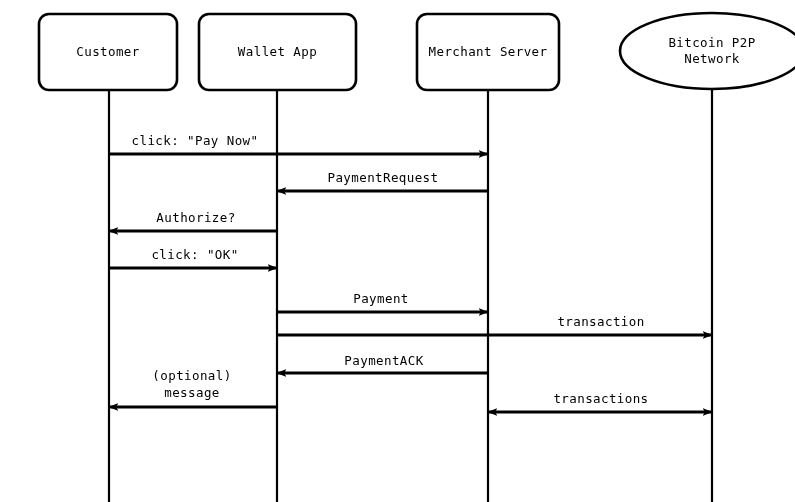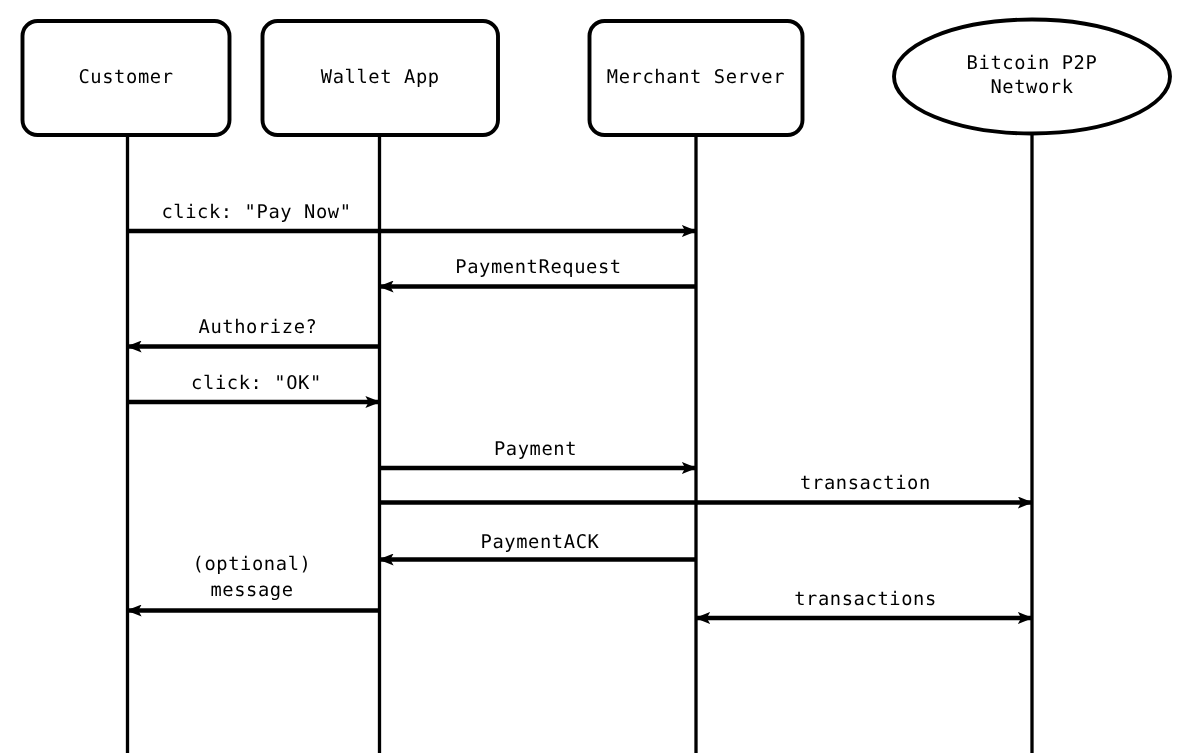--- a/index.html
+++ b/index.html
@@ -12,20 +12,21 @@
     width: 795px;
     height: 502px;
     overflow: hidden;
     font-family: "DejaVu Sans Mono", "Liberation Mono", monospace;
   }
   #diagram-root {
     position: relative;
     width: 666px;
     height: 502px;
     background: #ffffff;
+    padding-left: 24px;
   }
   svg#seq-svg {
     display: block;
     width: 795px;
     height: 502px;
     background: #ffffff;
   }
   .participant-shape {
     fill: #ffffff;
     stroke: #000000;

